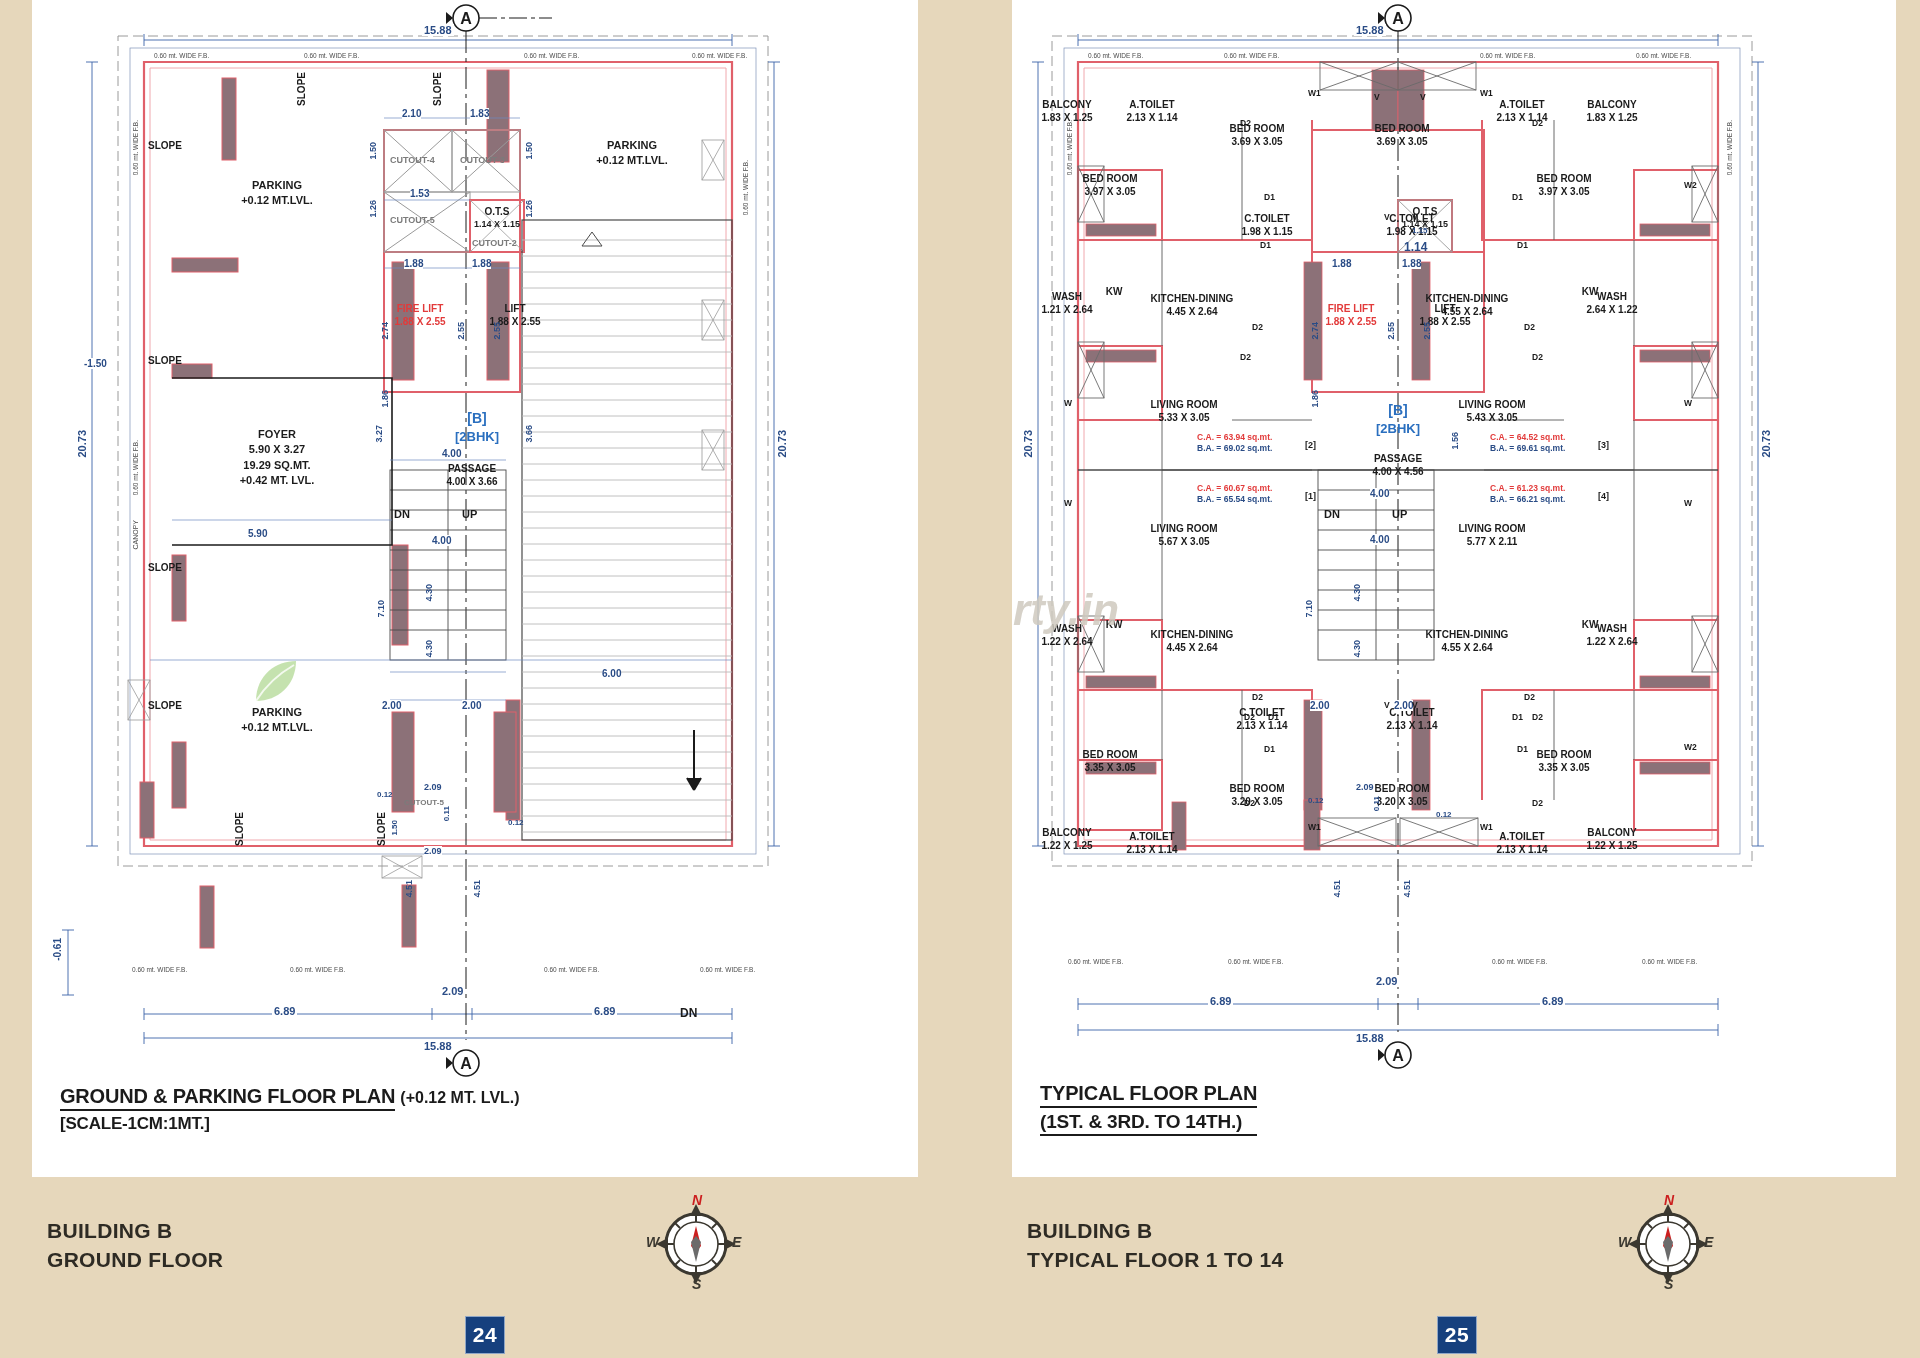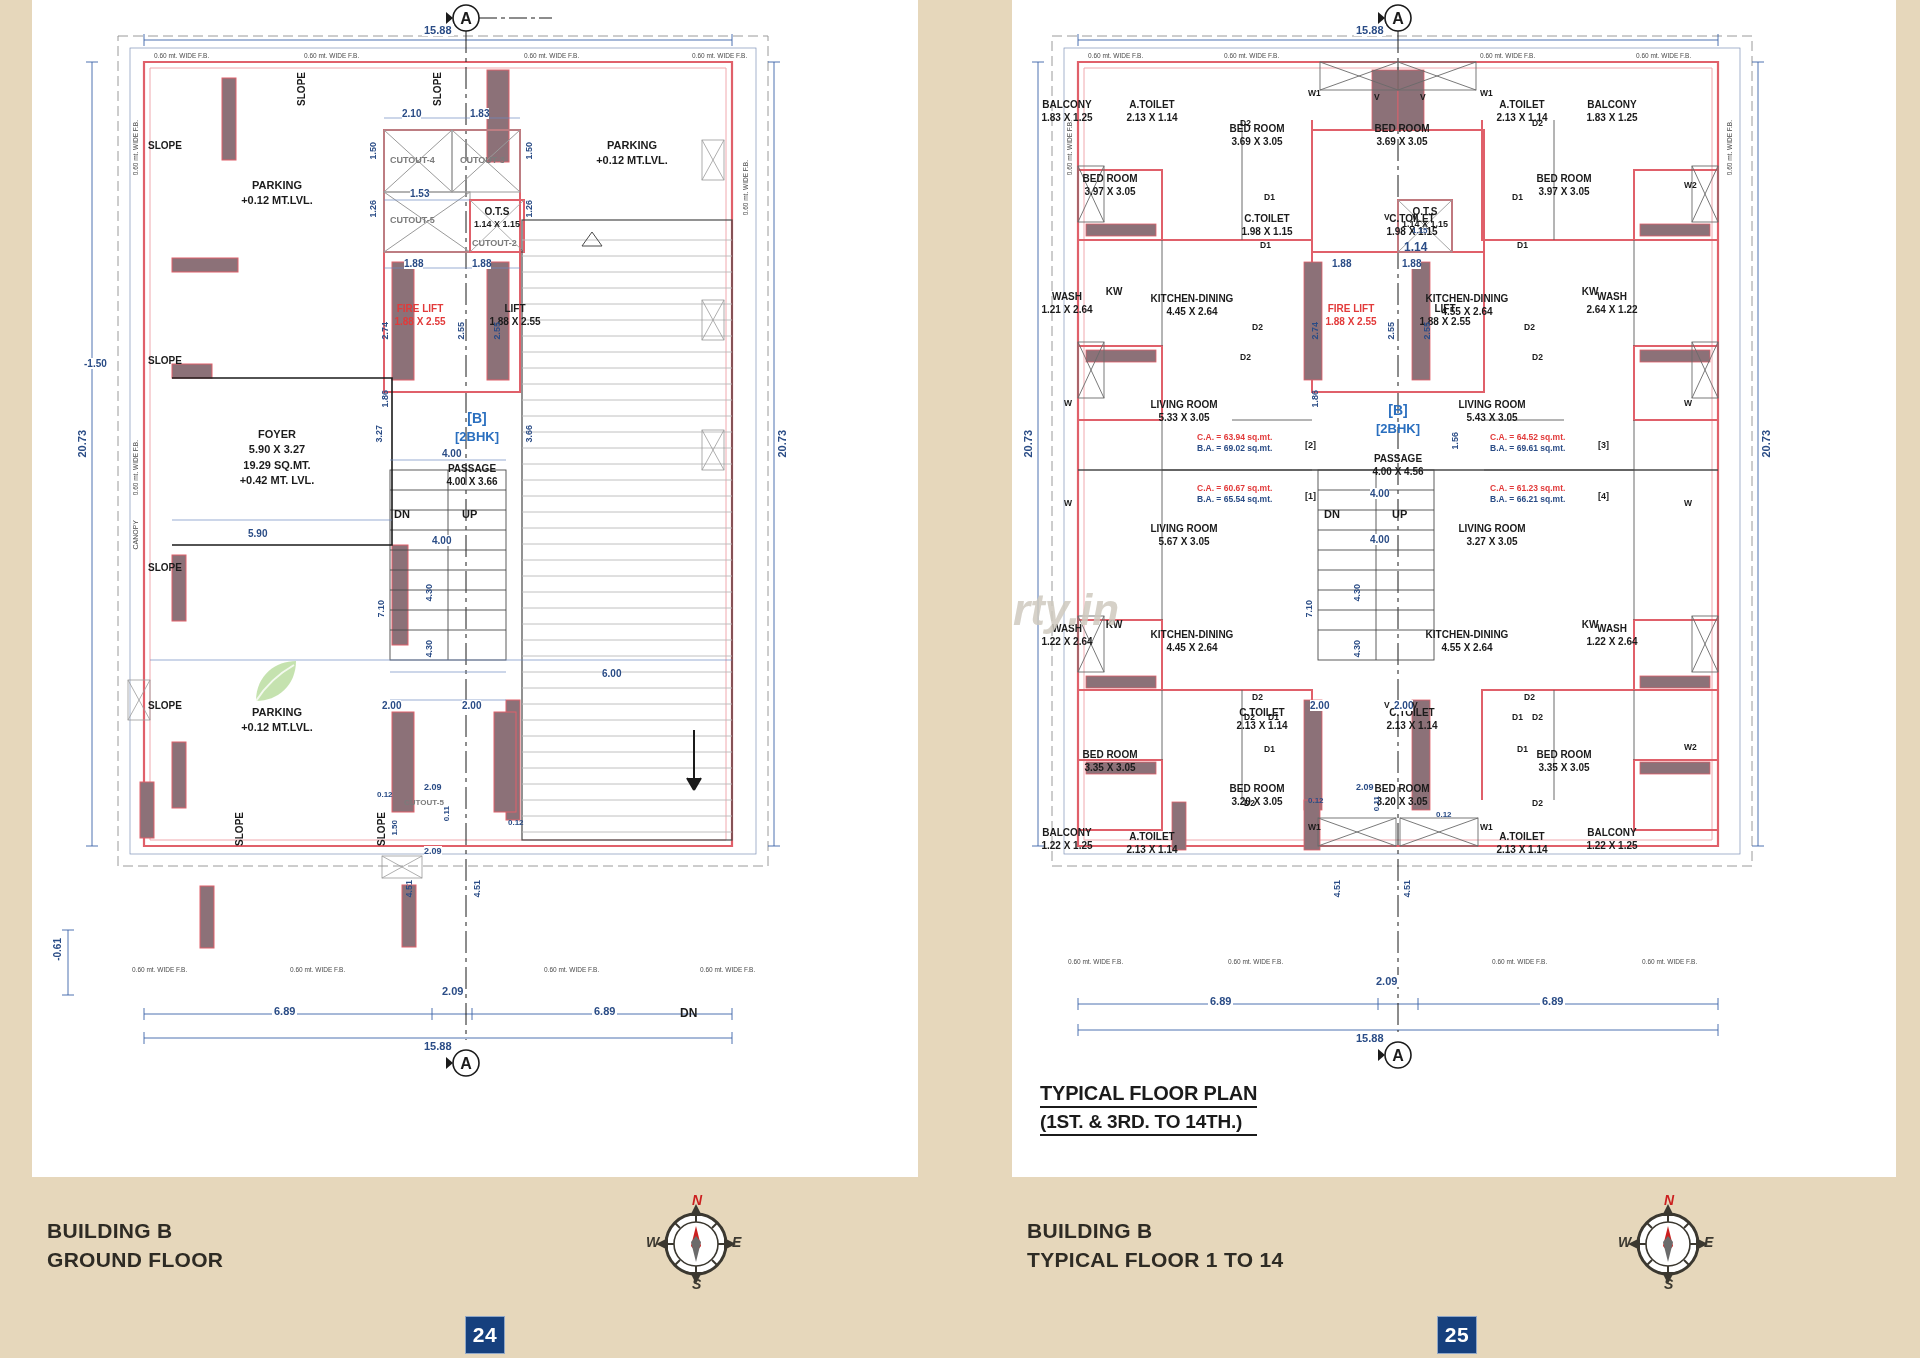--- a/index.html
+++ b/index.html
@@ -404,20 +404,24 @@
         <span style="position:absolute;left:392px;top:846px;font-size:9px;font-weight:bold;color:#2a4c86;background:#fff;">2.09</span>
         <span style="position:absolute;left:345px;top:790px;font-size:8px;font-weight:bold;color:#2a4c86;">0.12</span>
         <span style="position:absolute;left:476px;top:818px;font-size:8px;font-weight:bold;color:#2a4c86;">0.12</span>
         <span style="position:absolute;left:410px;top:806px;font-size:8px;font-weight:bold;color:#2a4c86;" class="vtext">0.11</span>
         <span style="position:absolute;left:372px;top:880px;font-size:9px;font-weight:bold;color:#2a4c86;" class="vtext">4.51</span>
         <span style="position:absolute;left:440px;top:880px;font-size:9px;font-weight:bold;color:#2a4c86;" class="vtext">4.51</span>
         <span style="position:absolute;left:358px;top:820px;font-size:8px;font-weight:bold;color:#2a4c86;" class="vtext">1.50</span>
       </div>
     </div>
 
+    <div class="plan-title" id="title-left">
+      <span class="t1">GROUND &amp; PARKING FLOOR PLAN</span><span class="sub" style="margin-left:5px;">(+0.12 MT. LVL.)</span>
+      <span class="t2">[SCALE-1CM:1MT.]</span>
+    </div>
 
     <svg class="wm-leaf" width="54" height="54" viewBox="0 0 54 54">
       <path d="M8,46 C8,20 28,6 48,6 C48,30 30,46 8,46 Z" fill="#7fbf4d" opacity=".75"></path>
       <path d="M8,46 C18,30 32,18 46,10" stroke="#ffffff" stroke-width="2" fill="none" opacity=".8"></path>
     </svg>
   </div>
 
   <div class="panel" id="panel-right">
     <div class="dwg">
       <svg width="884" height="1177" viewBox="0 0 884 1177">
@@ -637,21 +641,21 @@
           <div style="position: absolute; left: 480px; top: 398px; width: 90px; margin-left: -45px; text-align: center; font-size: 10px; font-weight: bold; color: rgb(27, 27, 27); line-height: 1.3;">
             <div>LIVING ROOM</div>
             <div>5.43 X 3.05</div>
           </div>
           <div style="position: absolute; left: 172px; top: 522px; width: 90px; margin-left: -45px; text-align: center; font-size: 10px; font-weight: bold; color: rgb(27, 27, 27); line-height: 1.3;">
             <div>LIVING ROOM</div>
             <div>5.67 X 3.05</div>
           </div>
           <div style="position: absolute; left: 480px; top: 522px; width: 90px; margin-left: -45px; text-align: center; font-size: 10px; font-weight: bold; color: rgb(27, 27, 27); line-height: 1.3;">
             <div>LIVING ROOM</div>
-            <div>3.27 X 3.05</div>
+            <div>5.77 X 2.11</div>
           </div>
           <div style="position: absolute; left: 55px; top: 622px; width: 90px; margin-left: -45px; text-align: center; font-size: 10px; font-weight: bold; color: rgb(27, 27, 27); line-height: 1.3;">
             <div>WASH</div>
             <div>1.22 X 2.64</div>
           </div>
           <div style="position: absolute; left: 102px; top: 618px; width: 90px; margin-left: -45px; text-align: center; font-size: 10px; font-weight: bold; color: rgb(27, 27, 27); line-height: 1.3;">
             <div>KW</div>
           </div>
           <div style="position: absolute; left: 180px; top: 628px; width: 90px; margin-left: -45px; text-align: center; font-size: 10px; font-weight: bold; color: rgb(27, 27, 27); line-height: 1.3;">
             <div>KITCHEN-DINING</div>

